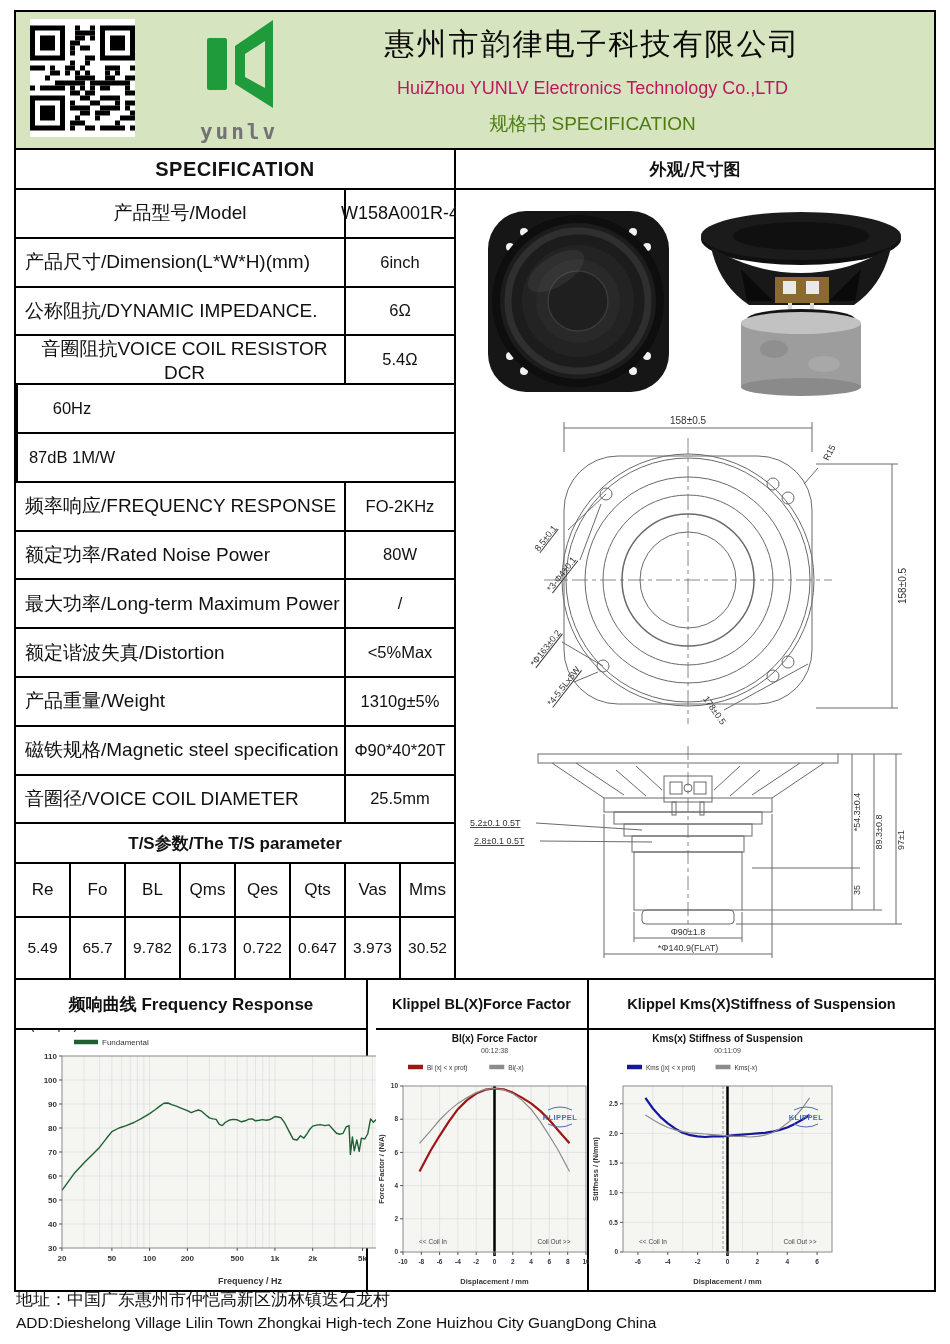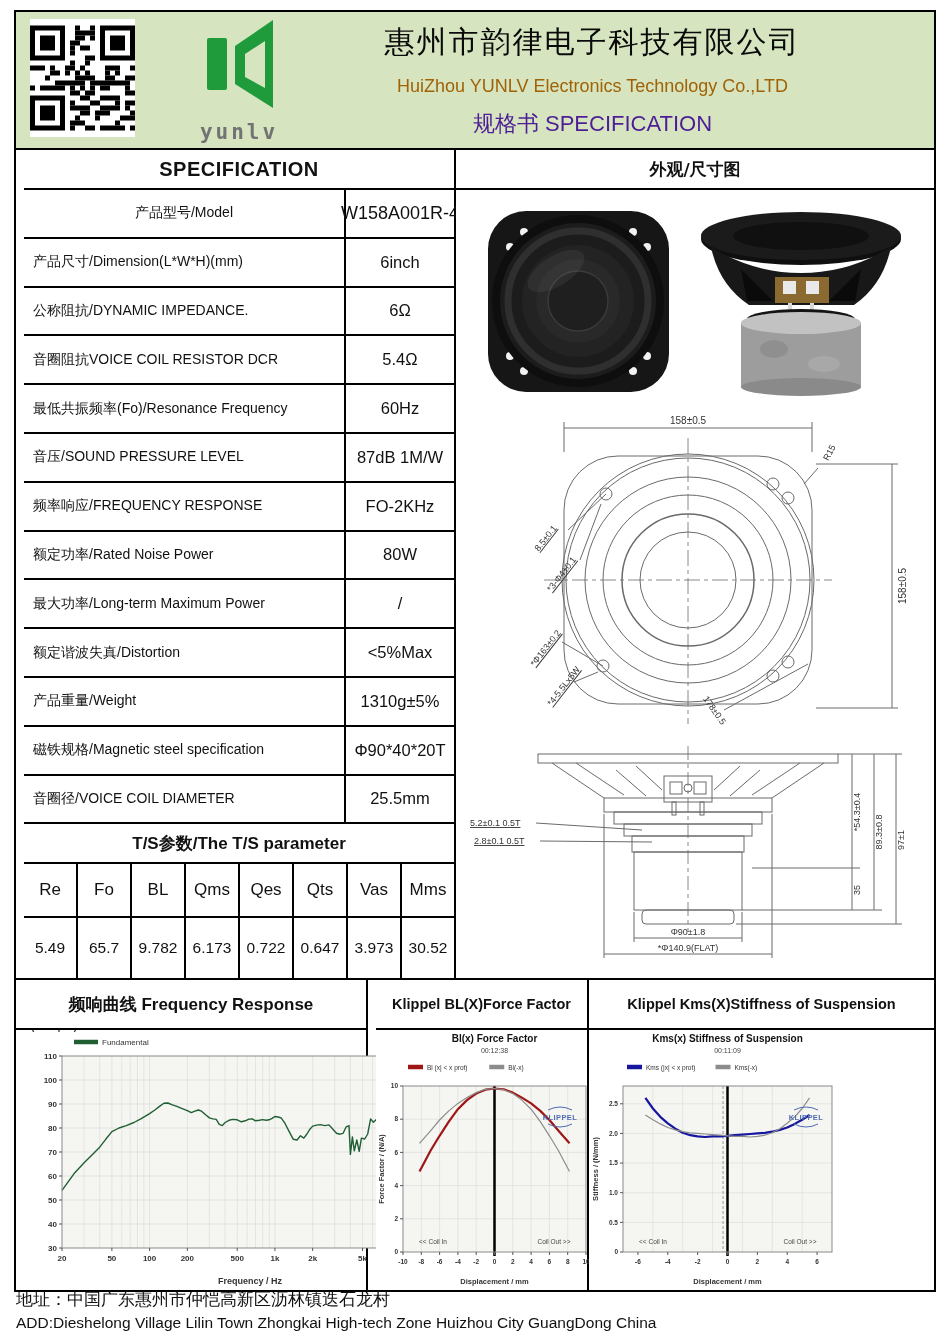--- a/index.html
+++ b/index.html
@@ -7,31 +7,31 @@
   .page { position:relative; width:950px; height:1344px; background:#fff; overflow:hidden; }
   .doc { position:absolute; left:14px; top:10px; width:922px; border:2px solid #000; background:#fff; }
 
   
   .header { height:138px; background:#d6e5bf; display:flex; align-items:center; border-bottom:2px solid #000; }
   .qr-wrap { margin-left:14px; }
   .logo-block { margin-left:52px; width:104px; text-align:center; }
   .logo-text { color:#737373; font-weight:bold; font-size:21px; letter-spacing:3px; font-family:"DejaVu Sans Mono",monospace; margin-top:-4px; }
   .title-block { flex:1; text-align:center; padding-right:40px; }
   .company-cn { font-family:"DejaVu Serif",serif; font-size:30px; letter-spacing:2px; color:#0a0a0a; }
-  .company-en { font-size:18px; margin-top:13px; color:#a16207; }
-  .doc-type { font-size:22px; margin-top:12px; color:#4c1d95; }
+  .company-en { font-size:18px; margin-top:13px; color:#be185d; }
+  .doc-type { font-size:19px; margin-top:12px; color:#4d7c0f; }
 
   
-  .main { display:flex;padding-left:8px; }
+  .main { display:flex; }
   .left-col { width:440px; border-right:2px solid #000; }
   .right-col { flex:1; }
 
   .spec-title { height:40px; border-bottom:2px solid #000; display:flex; align-items:center; justify-content:center; font-size:20px; font-weight:bold; letter-spacing:0.5px; }
   .spec-row { display:flex; height:48.8px; border-bottom:2px solid #000; }
-  .spec-row .lbl { flex:1; display:flex; align-items:center; padding-left:9px; font-size:14px;text-align:center; }
+  .spec-row .lbl { flex:1; display:flex; align-items:center; padding-left:9px; font-size:19px;text-align:center; }
   .spec-row.center-label .lbl { justify-content:center; padding-left:0; }
   .spec-row .val { width:110px; border-left:2px solid #000; display:flex; align-items:center; justify-content:center; font-size:16.5px; white-space:nowrap; overflow:visible; }
   .spec-row.center-label .val { font-size:18px; }
 
   .ts-title { height:40px; border-bottom:2px solid #000; display:flex; align-items:center; justify-content:center; font-size:17px; font-weight:bold; }
   .ts-head { display:flex; height:54px; }
   .ts-head .c { flex:1; border-right:2px solid #000; border-bottom:2px solid #000; display:flex; align-items:center; justify-content:center; font-size:17px; }
   .ts-head .c:last-child { border-right:none; }
   .ts-values { display:flex; height:60px; }
   .ts-values .c { flex:1; border-right:2px solid #000; display:flex; align-items:center; justify-content:center; font-size:15.5px; }
@@ -230,25 +230,23 @@
             </div>
             <div class="spec-row">
               <div class="lbl">公称阻抗/DYNAMIC IMPEDANCE.</div>
               <div class="val">6Ω</div>
             </div>
             <div class="spec-row">
               <div class="lbl">音圈阻抗VOICE COIL RESISTOR DCR</div>
               <div class="val">5.4Ω</div>
             </div>
             <div class="spec-row">
-              <div class="lbl">最低共振频率(Fo)/Resonance Frequency</div>
               <div class="val">60Hz</div>
             </div>
             <div class="spec-row">
-              <div class="lbl">音压/SOUND PRESSURE LEVEL</div>
               <div class="val">87dB 1M/W</div>
             </div>
             <div class="spec-row">
               <div class="lbl">频率响应/FREQUENCY RESPONSE</div>
               <div class="val">FO-2KHz</div>
             </div>
             <div class="spec-row">
               <div class="lbl">额定功率/Rated Noise Power</div>
               <div class="val">80W</div>
             </div>

